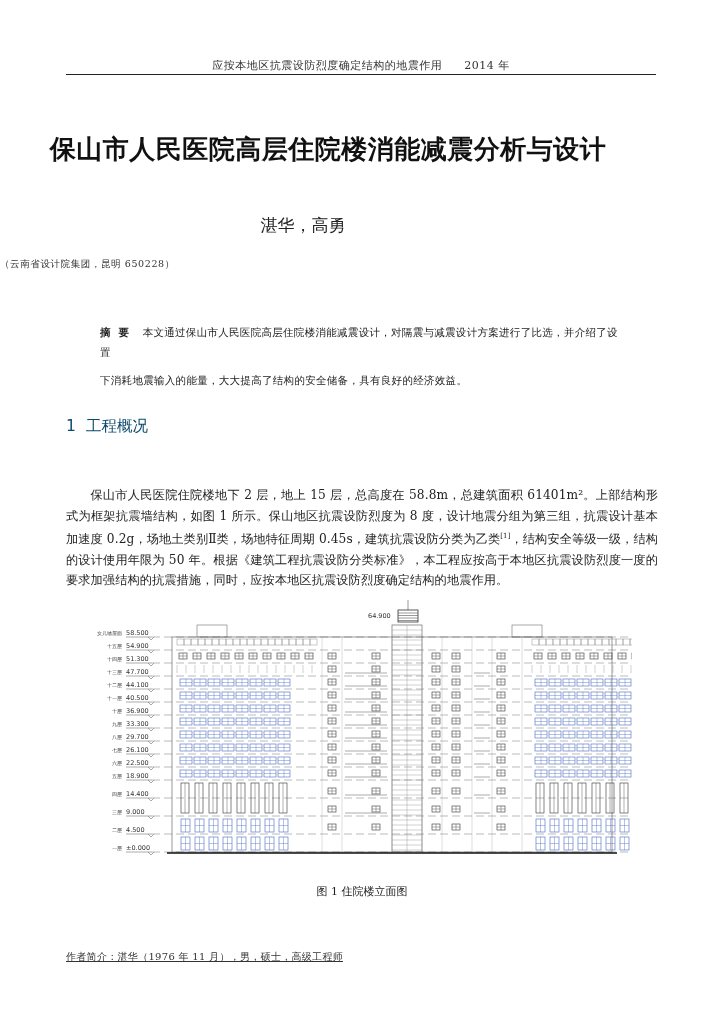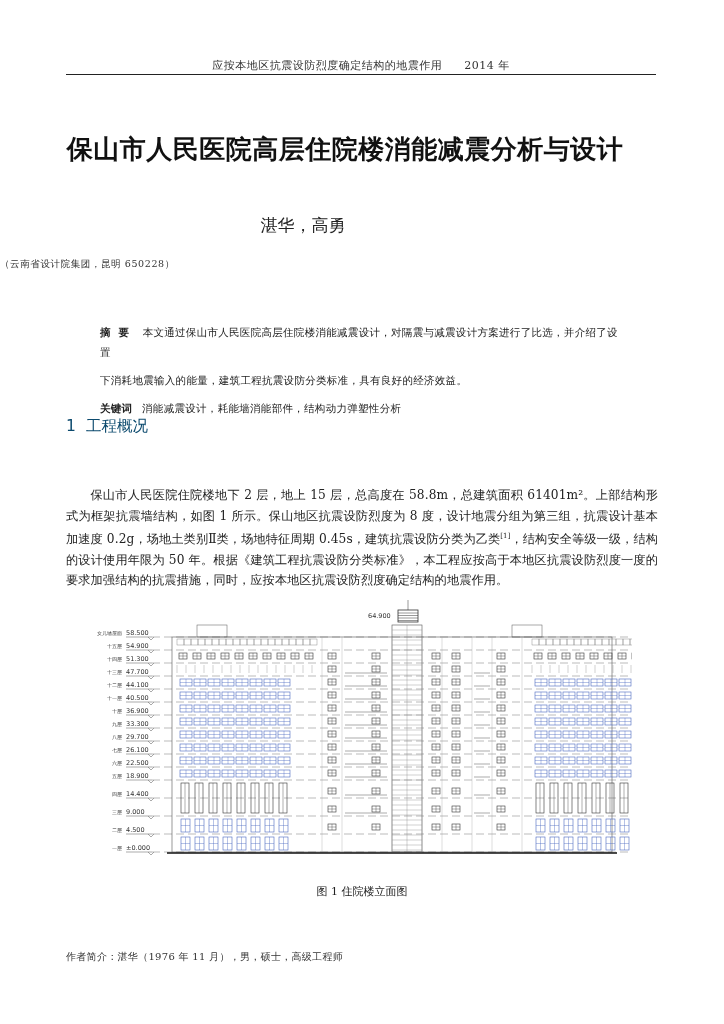--- a/index.html
+++ b/index.html
@@ -2,56 +2,55 @@
 <html><head>
 <meta charset="utf-8">
 <style>
   html, body { margin: 0; padding: 0; background: #ffffff; }
   body { width: 724px; height: 1024px; position: relative; overflow: hidden;
          font-family: "DejaVu Serif", "Liberation Serif", serif; color: #111; }
   .running-header { position: absolute; left: 66px; top: 58px; width: 590px; text-align: center;
          font-size: 11px; color: #333; letter-spacing: 0.5px; }
   .running-header .year { margin-left: 22px; }
   .header-rule { position: absolute; left: 66px; top: 74px; width: 590px; height: 0; border-top: 1.2px solid #222; }
-  .title { position: absolute; left: 17px; top: 132px; width: 656px; text-align: center;
+  .title { position: absolute; left: 0; top: 132px; width: 656px; text-align: center;
          font-family: "DejaVu Sans", "Liberation Sans", sans-serif; font-weight: bold; font-size: 26px;
          letter-spacing: 0.5px; color: #111; }
   .authors { position: absolute; left: 0; top: 214px; width: 606px; text-align: center; font-size: 17px; color: #222; }
   .affiliation { position: absolute; left: 0; top: 258px; width: 724px; text-align: left; font-size: 9.5px; color: #333; letter-spacing: 0.6px; }
   .abstract { position: absolute; left: 92px; top: 314px; width: 540px; font-size: 10.5px; line-height: 20px; color: #222; letter-spacing: 0.3px; }
   .abstract .label { font-weight: bold; font-family: "DejaVu Sans", "Liberation Sans", sans-serif; margin-right: 6px; }
   .abstract .label.spaced { letter-spacing: 8px; margin-right: 2px;}
   .abstract p { margin: 8px; }
   .section-heading { position: absolute; left: 66px; top: 416px; font-family: "DejaVu Sans", "Liberation Sans", sans-serif;
          font-size: 15.5px; color: #0c4a6e; }
   .section-heading .num { margin-right: 10px; }
   .body-text { position: absolute; left: 66px; top: 485px; width: 592px; font-size: 12.2px; line-height: 20.5px; color: #222;
          text-align: justify; text-indent: 2em; letter-spacing: 0.1px; }
   .body-text sup { font-size: 7px; }
   .figure { position: absolute; left: 92px; top: 600px; width: 540px; height: 265px; }
   .caption { position: absolute; left: 0; top: 884px; width: 724px; text-align: center; font-size: 11px; color: #222; }
-  .footnote { position: absolute; left: 66px; top: 950px; font-size: 10px; color: #333; letter-spacing: 0.3px; }
+  .footnote { position: absolute; left: 66px; top: 950px; font-size: 10px; color: #333; letter-spacing: 0.3px; text-decoration: underline; }
   svg text { font-family: "DejaVu Sans", "Liberation Sans", sans-serif; }
 </style>
 </head>
 <body>
 
 <div class="running-header">
   <span>应按本地区抗震设防烈度确定结构的地震作用</span><span class="year">2014 年</span>
 </div>
 <div class="header-rule"></div>
 
 <div class="title">保山市人民医院高层住院楼消能减震分析与设计</div>
 <div class="authors">湛华，高勇</div>
 <div class="affiliation">（云南省设计院集团，昆明 650228）</div>
 
 <div class="abstract">
   <p><span class="label spaced">摘要</span> <span>本文通过保山市人民医院高层住院楼消能减震设计，对隔震与减震设计方案进行了比选，并介绍了设置</span></p>
-  <p>下消耗地震输入的能量，建筑工程抗震设防分类标准，具有良好的经济效益。</p>
-  <p><span class="label">关键词</span> <span>消能减震设计，耗能墙消能部件，结构动力弹塑性分析</span></p>
+  <p>下消耗地震输入的能量，大大提高了结构的安全储备，具有良好的经济效益。</p>
 </div>
 
 <div class="section-heading">
   <span class="num">1</span><span>工程概况</span>
 </div>
 
 <div class="body-text"><span>保山市人民医院住院楼地下 2 层，地上 15 层，总高度在 58.8m，总建筑面积 61401m²。上部结构形式为框架抗震墙结构，如图 1 所示。保山地区抗震设防烈度为 8 度，设计地震分组为第三组，抗震设计基本加速度 0.2g，场地土类别Ⅱ类，场地特征周期 0.45s，建筑抗震设防分类为乙类</span><sup>[1]</sup><span>，结构安全等级一级，结构的设计使用年限为 50 年。根据《建筑工程抗震设防分类标准》，本工程应按高于本地区抗震设防烈度一度的要求加强结构的抗震措施，同时，应按本地区抗震设防烈度确定结构的地震作用。</span></div>
 
 <div class="figure">
   <svg id="elev-svg" width="540" height="265" viewBox="0 0 540 265" xmlns="http://www.w3.org/2000/svg">

